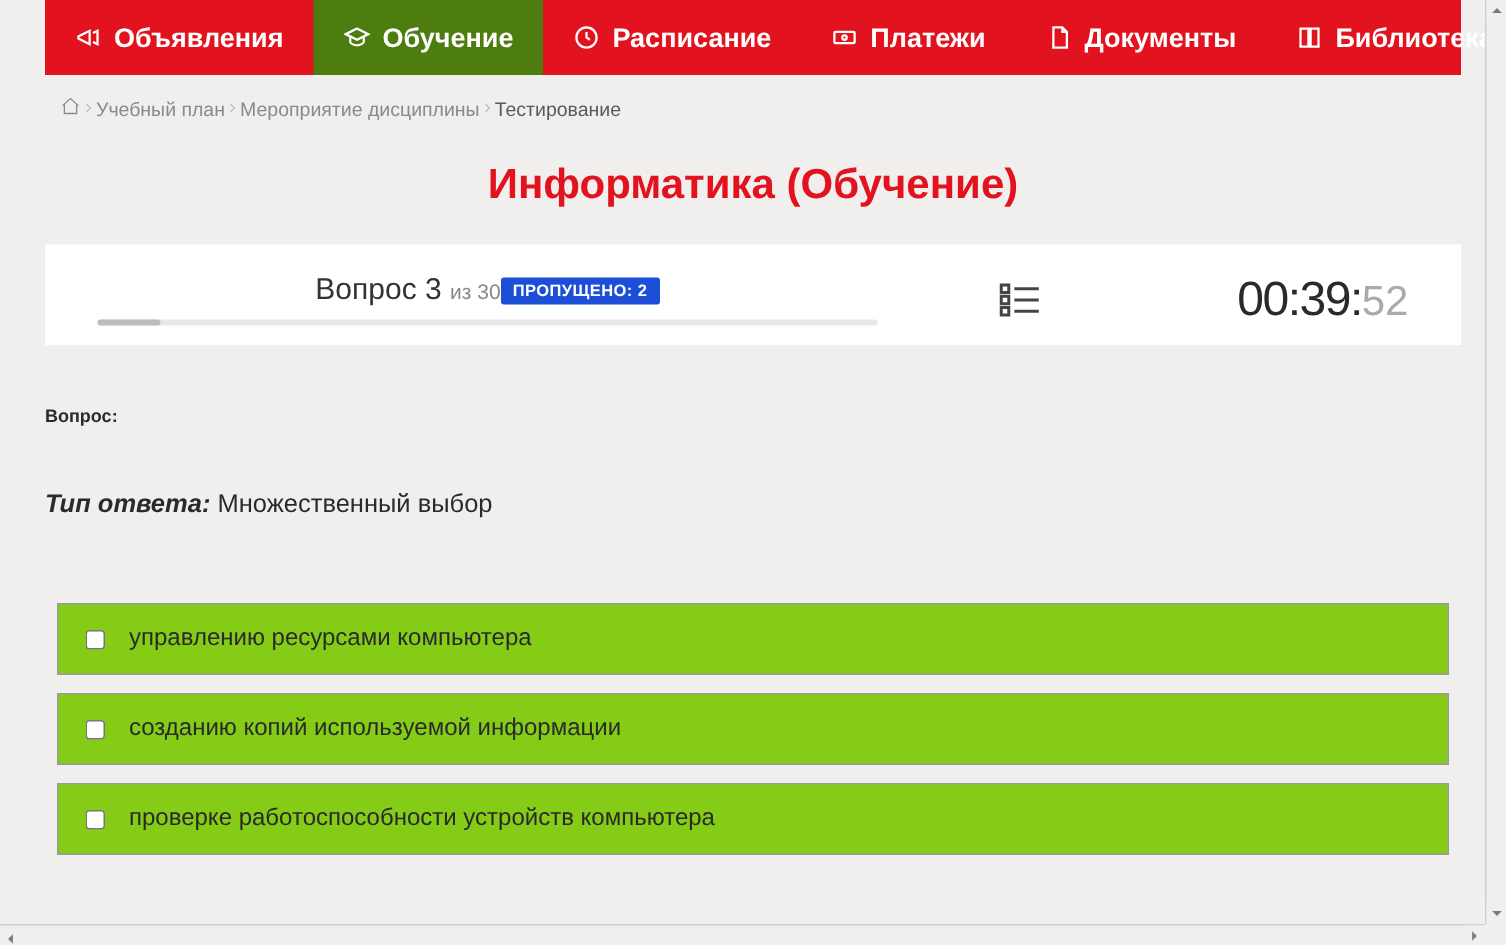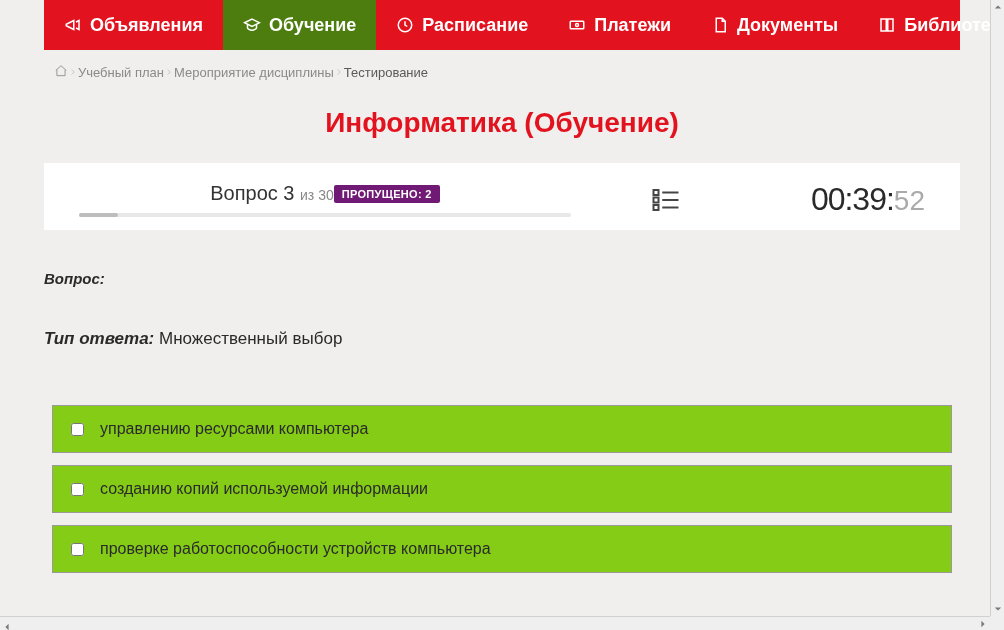--- a/index.html
+++ b/index.html
@@ -5,21 +5,21 @@
     * { margin: 0; padding: 0; box-sizing: border-box; }
     body {
       font-family: Arial, Helvetica, sans-serif;
       background: #f0efed;
       width: 1004px;
       height: 630px;
       overflow: hidden;
       position: relative;
     }
     .page-wrap {
-      padding: 0 44px;
+      padding: 0 30px;
     }
     .navbar {
       background: #e2131f;
       display: flex;
       align-items: stretch;
       height: 50px;
       border-radius: 0;
     }
     .nav-item {
       display: flex;
@@ -83,21 +83,21 @@
       align-items: center;
       justify-content: center;
     }
     .question-label {
       font-size: 20px;
       color: #333;
     }
     .question-label .qnum { font-weight: 400; }
     .question-label .qtotal { font-size: 14px; color: #888; }
     .skipped-badge {
-      background: #701a75;
+      background: #1d4ed8;
       color: #fff;
       font-size: 11px;
       font-weight: 600;
       padding: 3px 8px;
       border-radius: 2px;
       letter-spacing: 0.3px;
     }
     .progress {
       width: 100%;
       height: 4px;
@@ -126,23 +126,22 @@
       display: flex;
       align-items: baseline;
     }
     .timer .hm { font-weight: 400; letter-spacing: -1px; }
     .timer .sec { color: #aaa; font-size: 28px; }
 
     .content {
       padding: 40px 0 0 0;
     }
     .q-label {
-      font-style: italic;
       font-weight: 700;
-      font-size: 15px;
+      font-size: 12px;
       color: #2a2a2a;
     }
     .q-text {
       font-size: 17px;
       color: #2a2a2a;
       margin-top: 6px;
     }
     .answer-type-row {
       margin-top: 42px;
       font-size: 17px;

